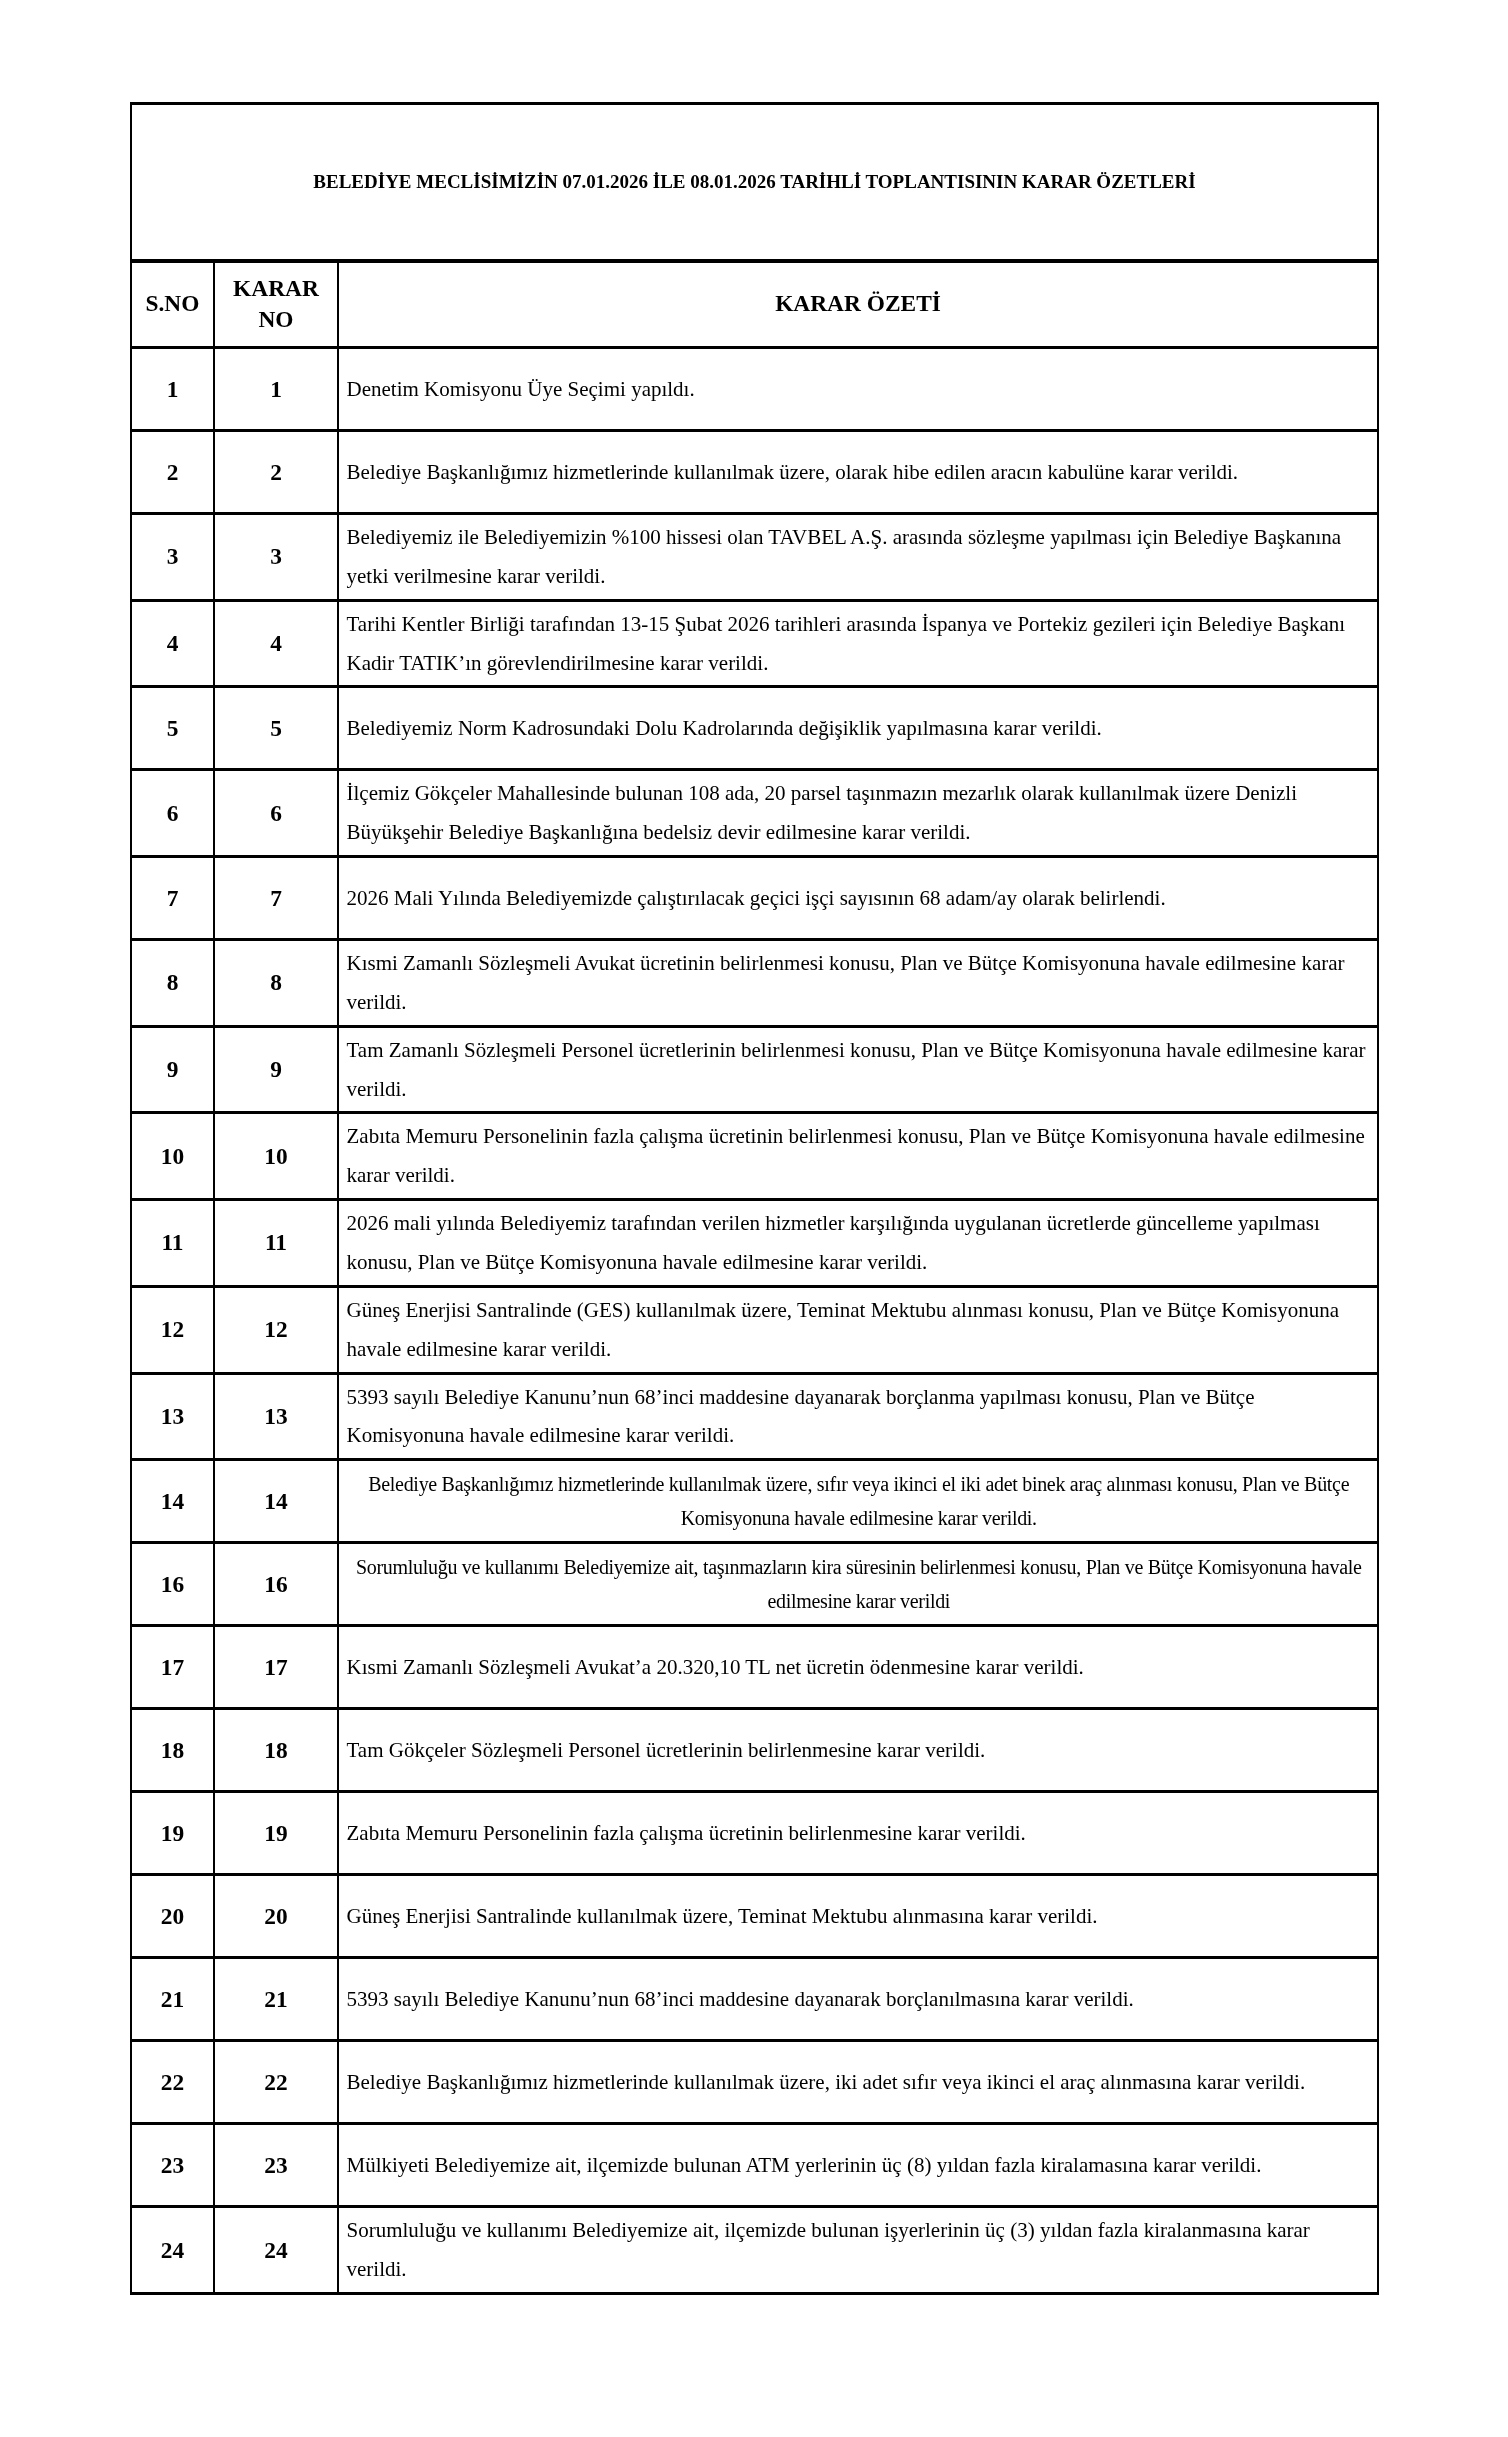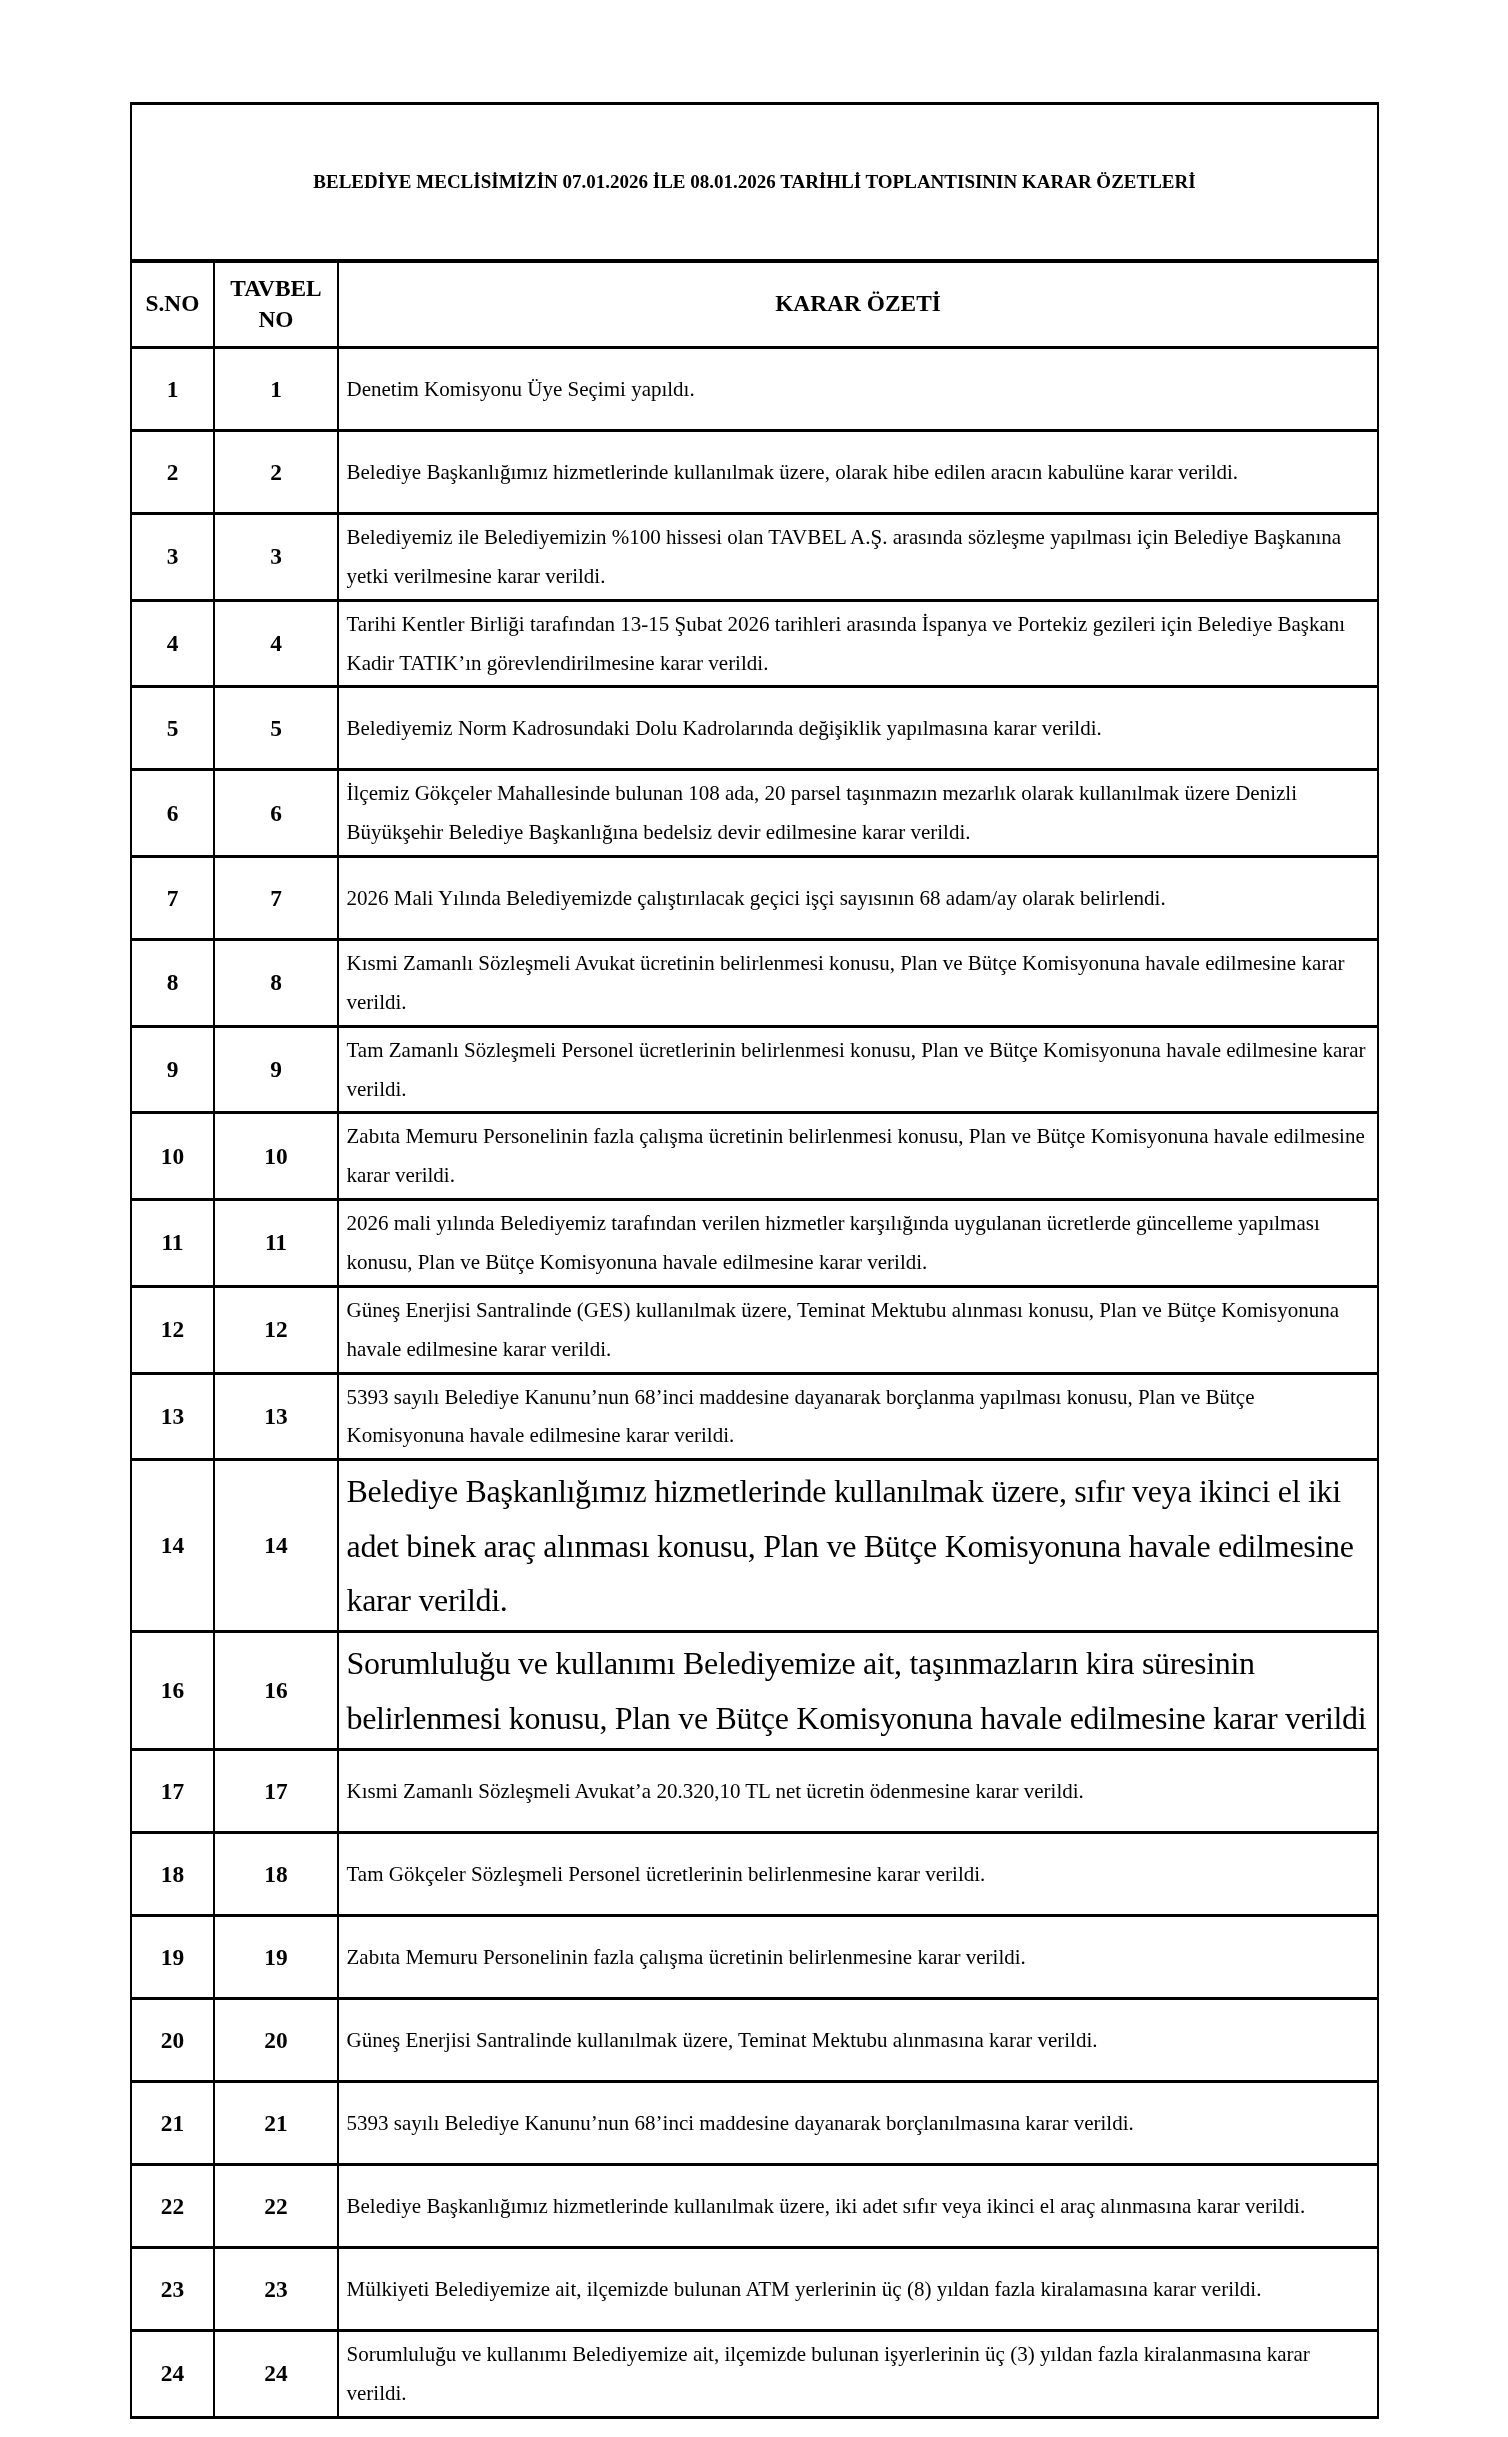--- a/index.html
+++ b/index.html
@@ -59,41 +59,42 @@
     font-weight: bold;
     font-size: 23.4px;
   }
   td.ozet-cell {
     font-size: 21px;
     line-height: 1.85;
     padding: 3px 6px 3px 7.5px;
     text-align: left;
   }
   td.ozet-cell.large {
-    font-size: 32px;
+    font-size: 20px;
     line-height: 1.7;
     letter-spacing: -0.3px;
+    text-align: center;
   }
 </style>
 </head>
 <body>
 
 <table class="doc-table">
   <colgroup>
     <col style="width:83px">
     <col style="width:124px">
     <col>
   </colgroup>
   <tbody>
     <tr class="title-row">
       <td class="title-cell" colspan="3">BELEDİYE MECLİSİMİZİN 07.01.2026  İLE 08.01.2026 TARİHLİ TOPLANTISININ KARAR ÖZETLERİ</td>
     </tr>
     <tr class="header-row">
       <td>S.NO</td>
-      <td>TAVBEL NO</td>
+      <td>KARAR NO</td>
       <td>KARAR ÖZETİ</td>
     </tr>
   </tbody>
   <tbody class="data-rows">
       <tr>
     <td class="num-cell">1</td>
     <td class="num-cell">1</td>
     <td class="ozet-cell">Denetim Komisyonu Üye Seçimi yapıldı.</td>
   </tr>
       <tr>

